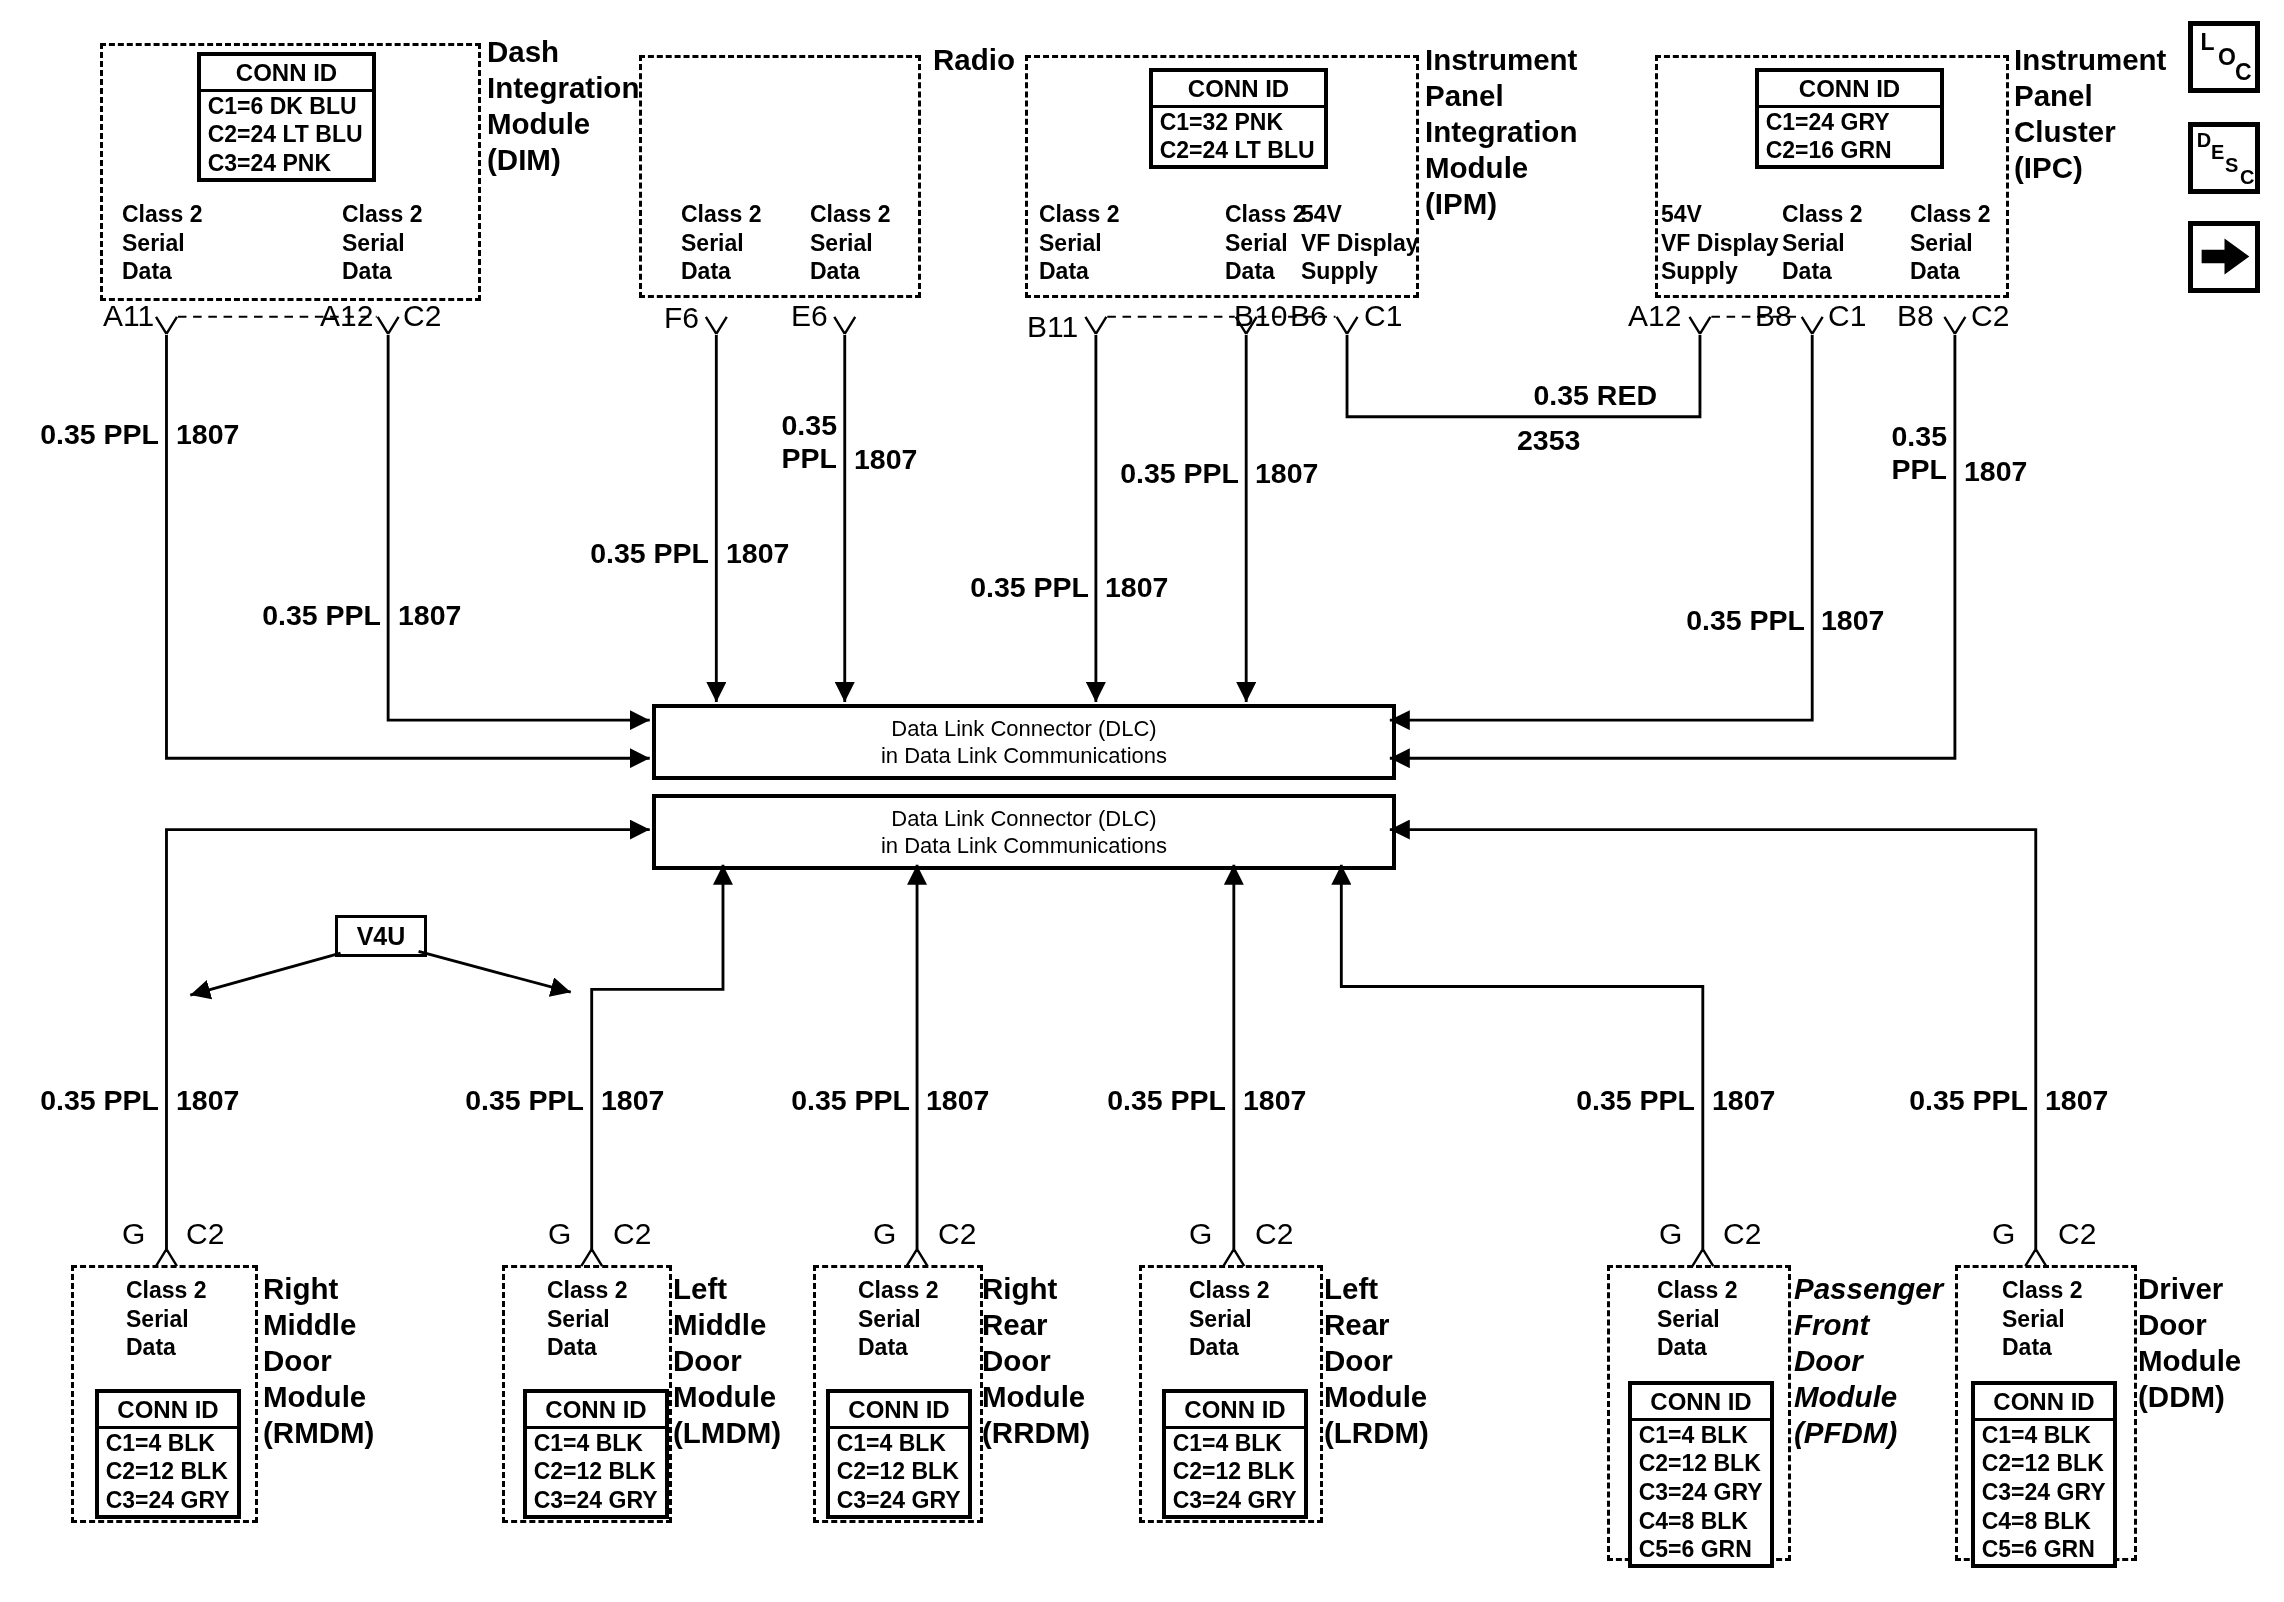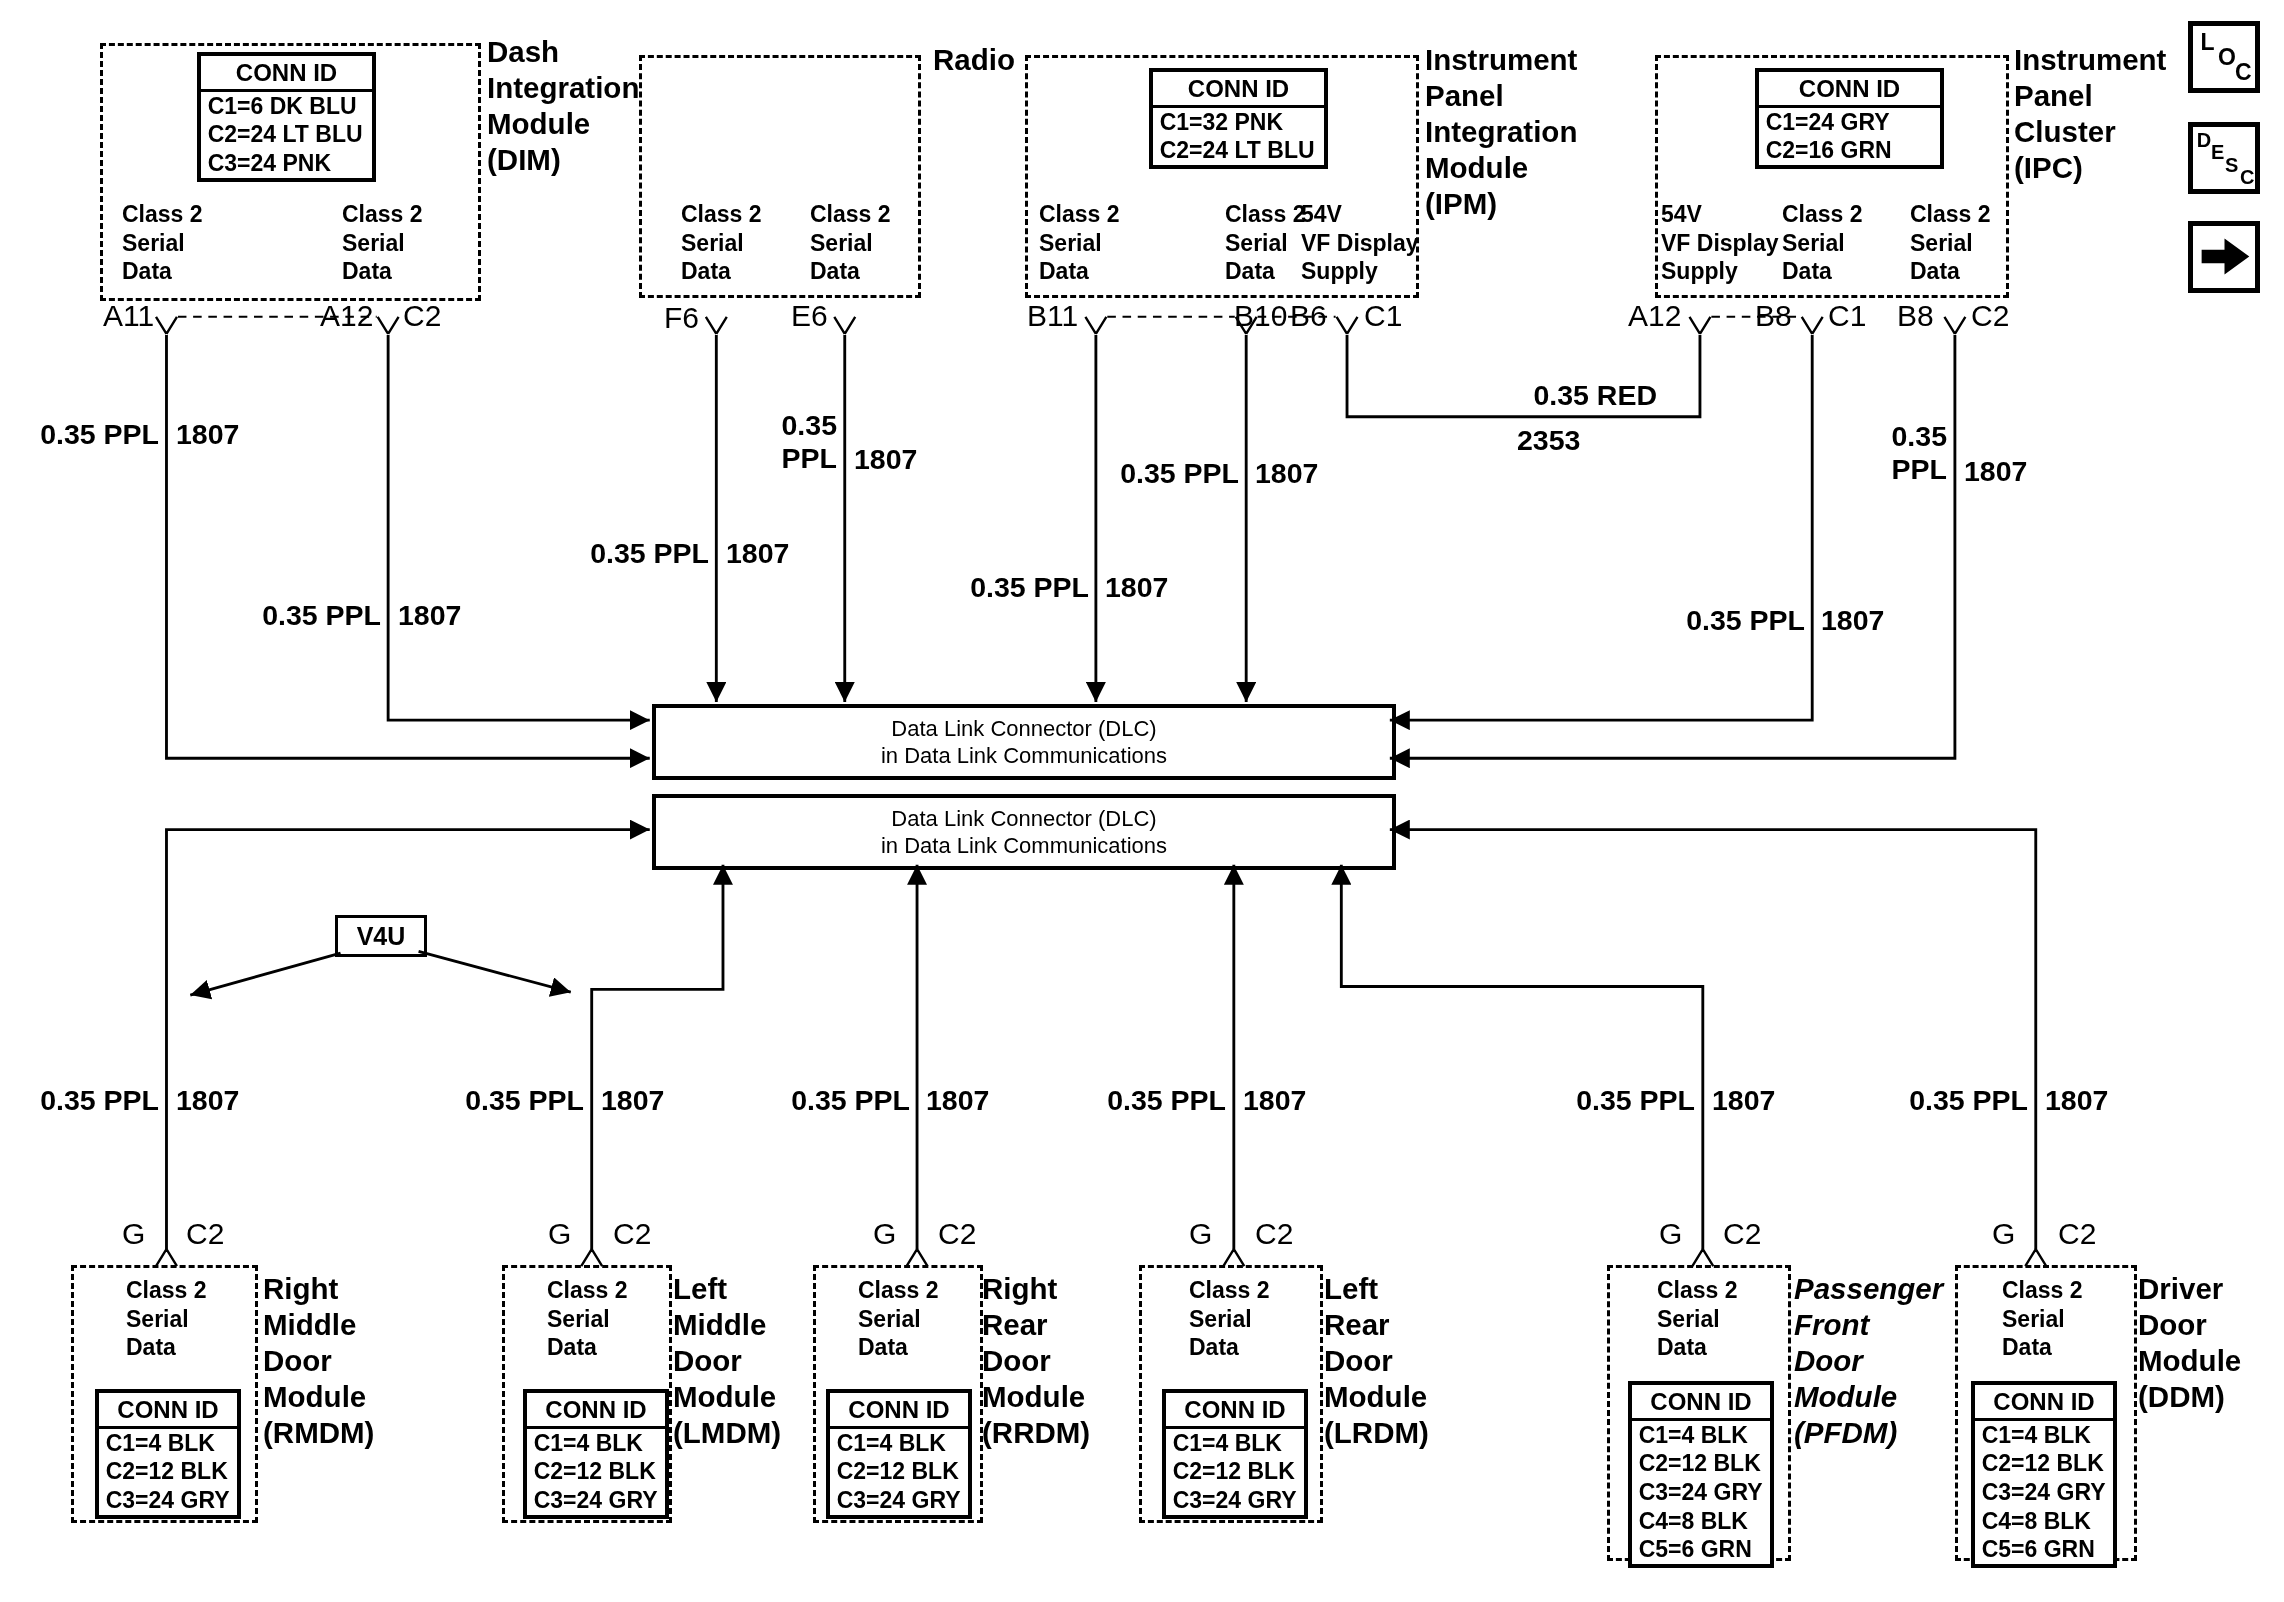--- a/index.html
+++ b/index.html
@@ -144,21 +144,21 @@
   <div class="mod-name" style="left:2014px;top:42px;">Instrument
 Panel
 Cluster
 (IPC)</div>
 
   <span class="pin" style="left:103px;top:299px;">A11</span>
   <span class="pin" style="left:320px;top:299px;">A12</span>
   <span class="pin" style="left:403px;top:299px;">C2</span>
   <span class="pin" style="left:664px;top:301px;">F6</span>
   <span class="pin" style="left:791px;top:299px;">E6</span>
-  <span class="pin" style="left:1027px;top:299px;">B11</span>
+  <span class="pin" style="left:1027px;top:310px;">B11</span>
   <span class="pin" style="left:1234px;top:299px;">B10</span>
   <span class="pin" style="left:1290px;top:299px;">B6</span>
   <span class="pin" style="left:1364px;top:299px;">C1</span>
   <span class="pin" style="left:1628px;top:299px;">A12</span>
   <span class="pin" style="left:1755px;top:299px;">B8</span>
   <span class="pin" style="left:1828px;top:299px;">C1</span>
   <span class="pin" style="left:1897px;top:299px;">B8</span>
   <span class="pin" style="left:1971px;top:299px;">C2</span>
 
   <span class="wlabel" style="right:2126px;top:418px;">0.35 PPL</span>

